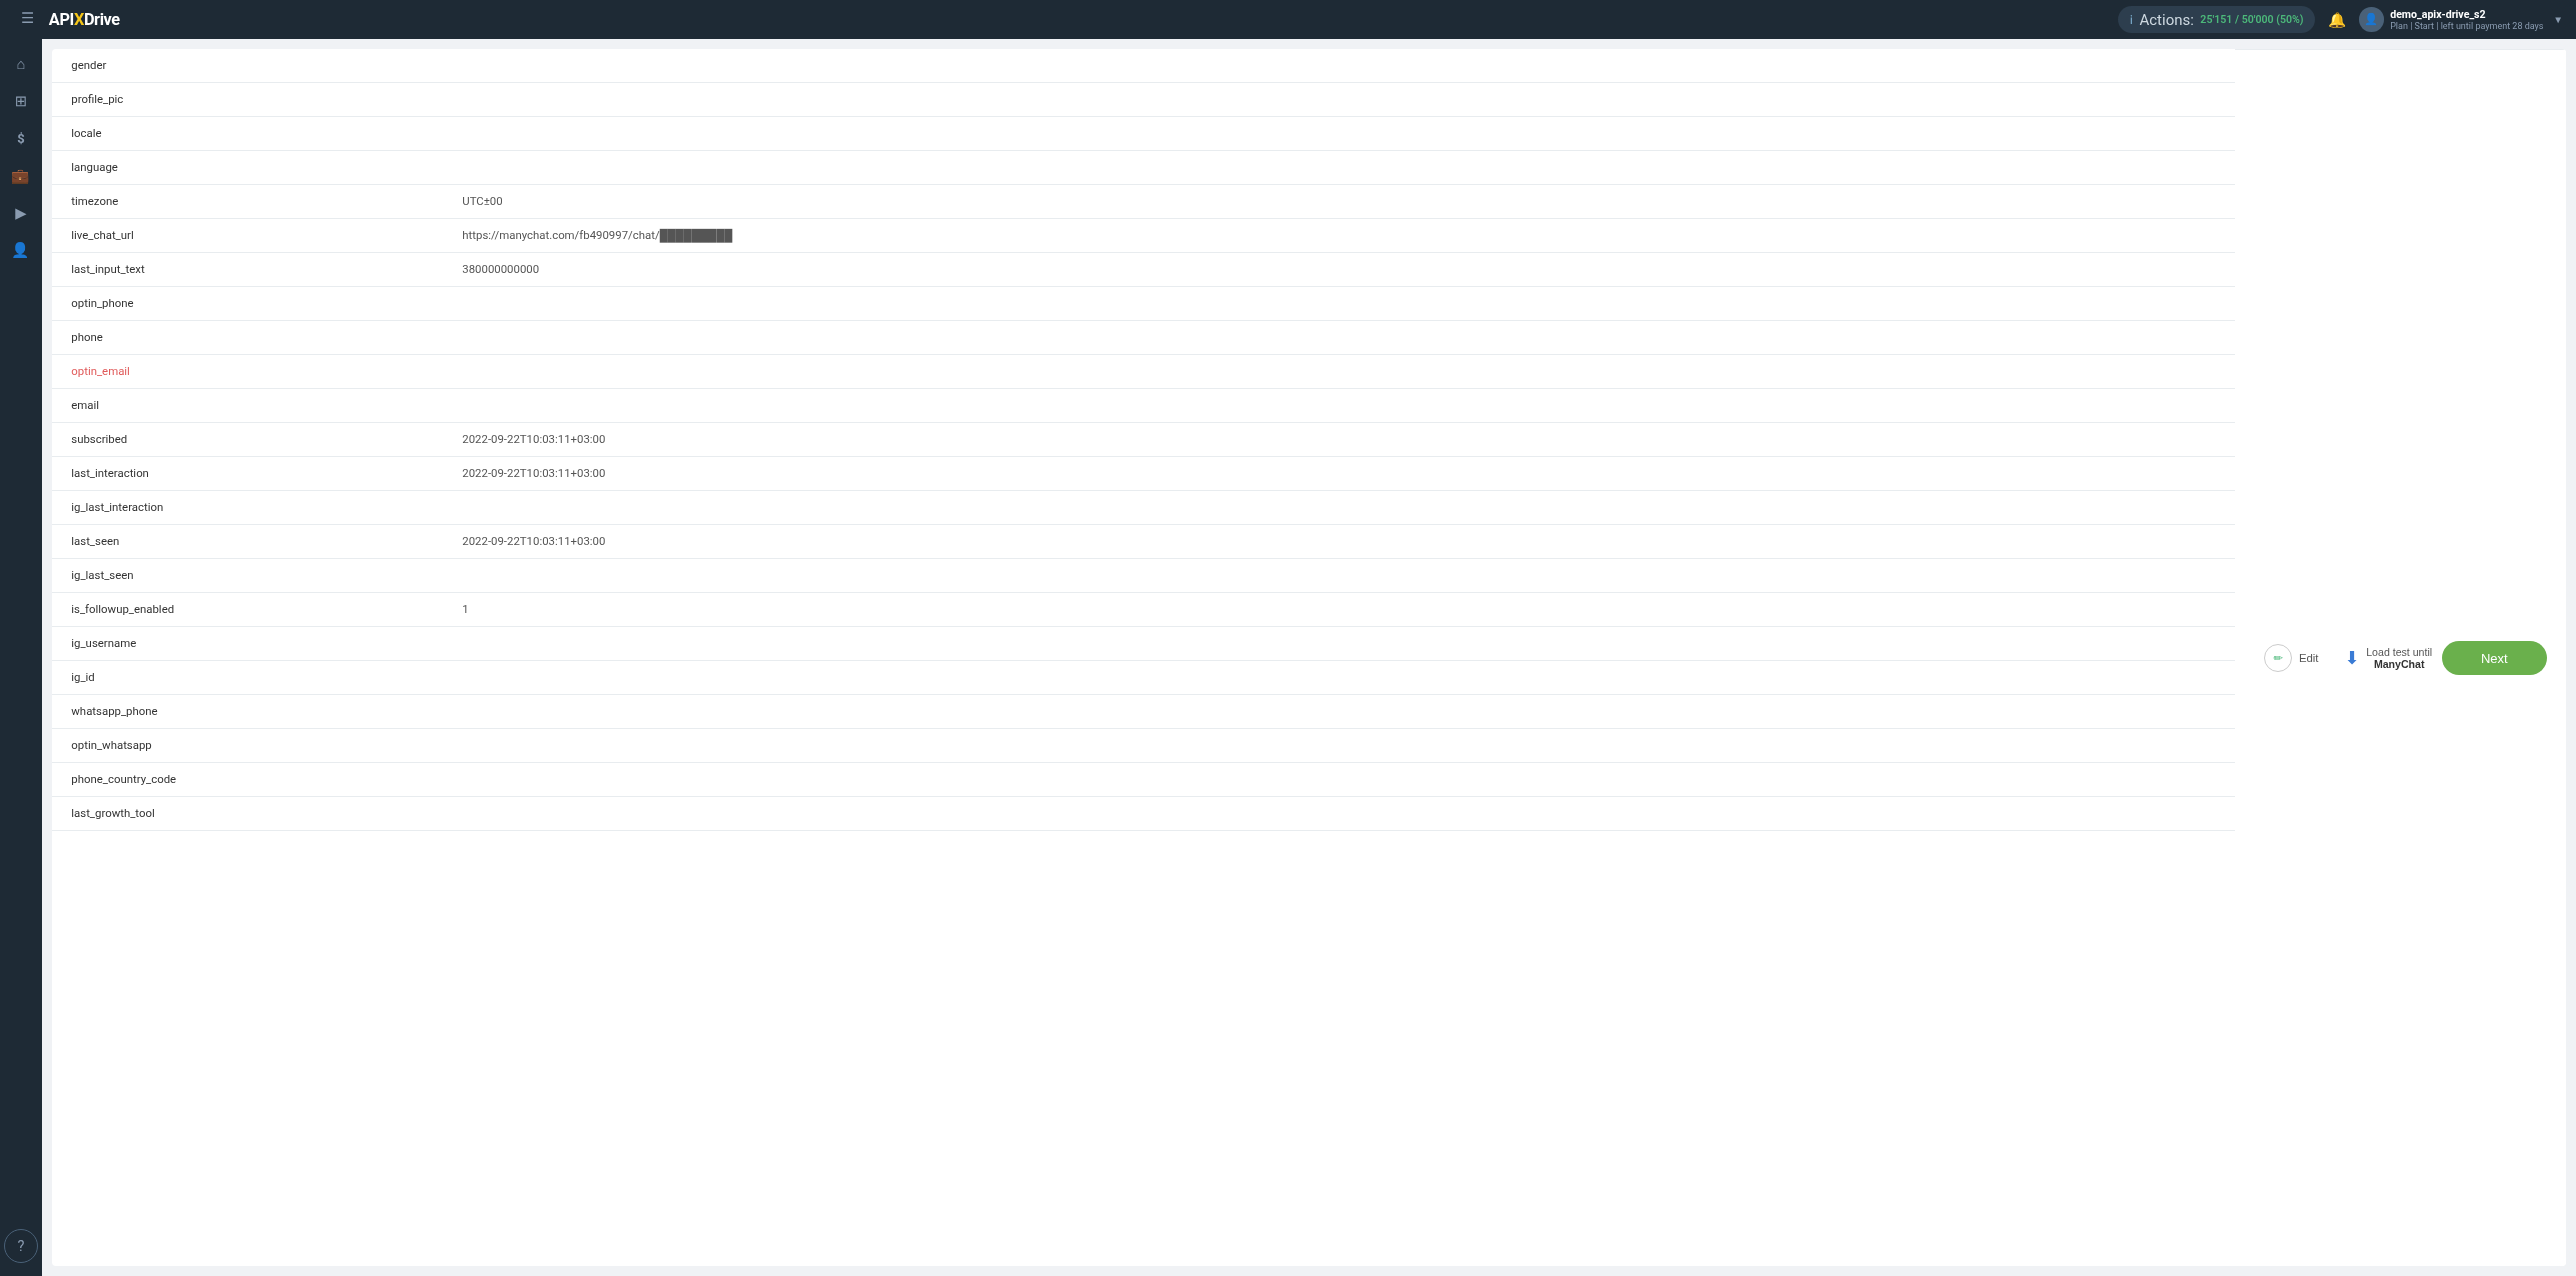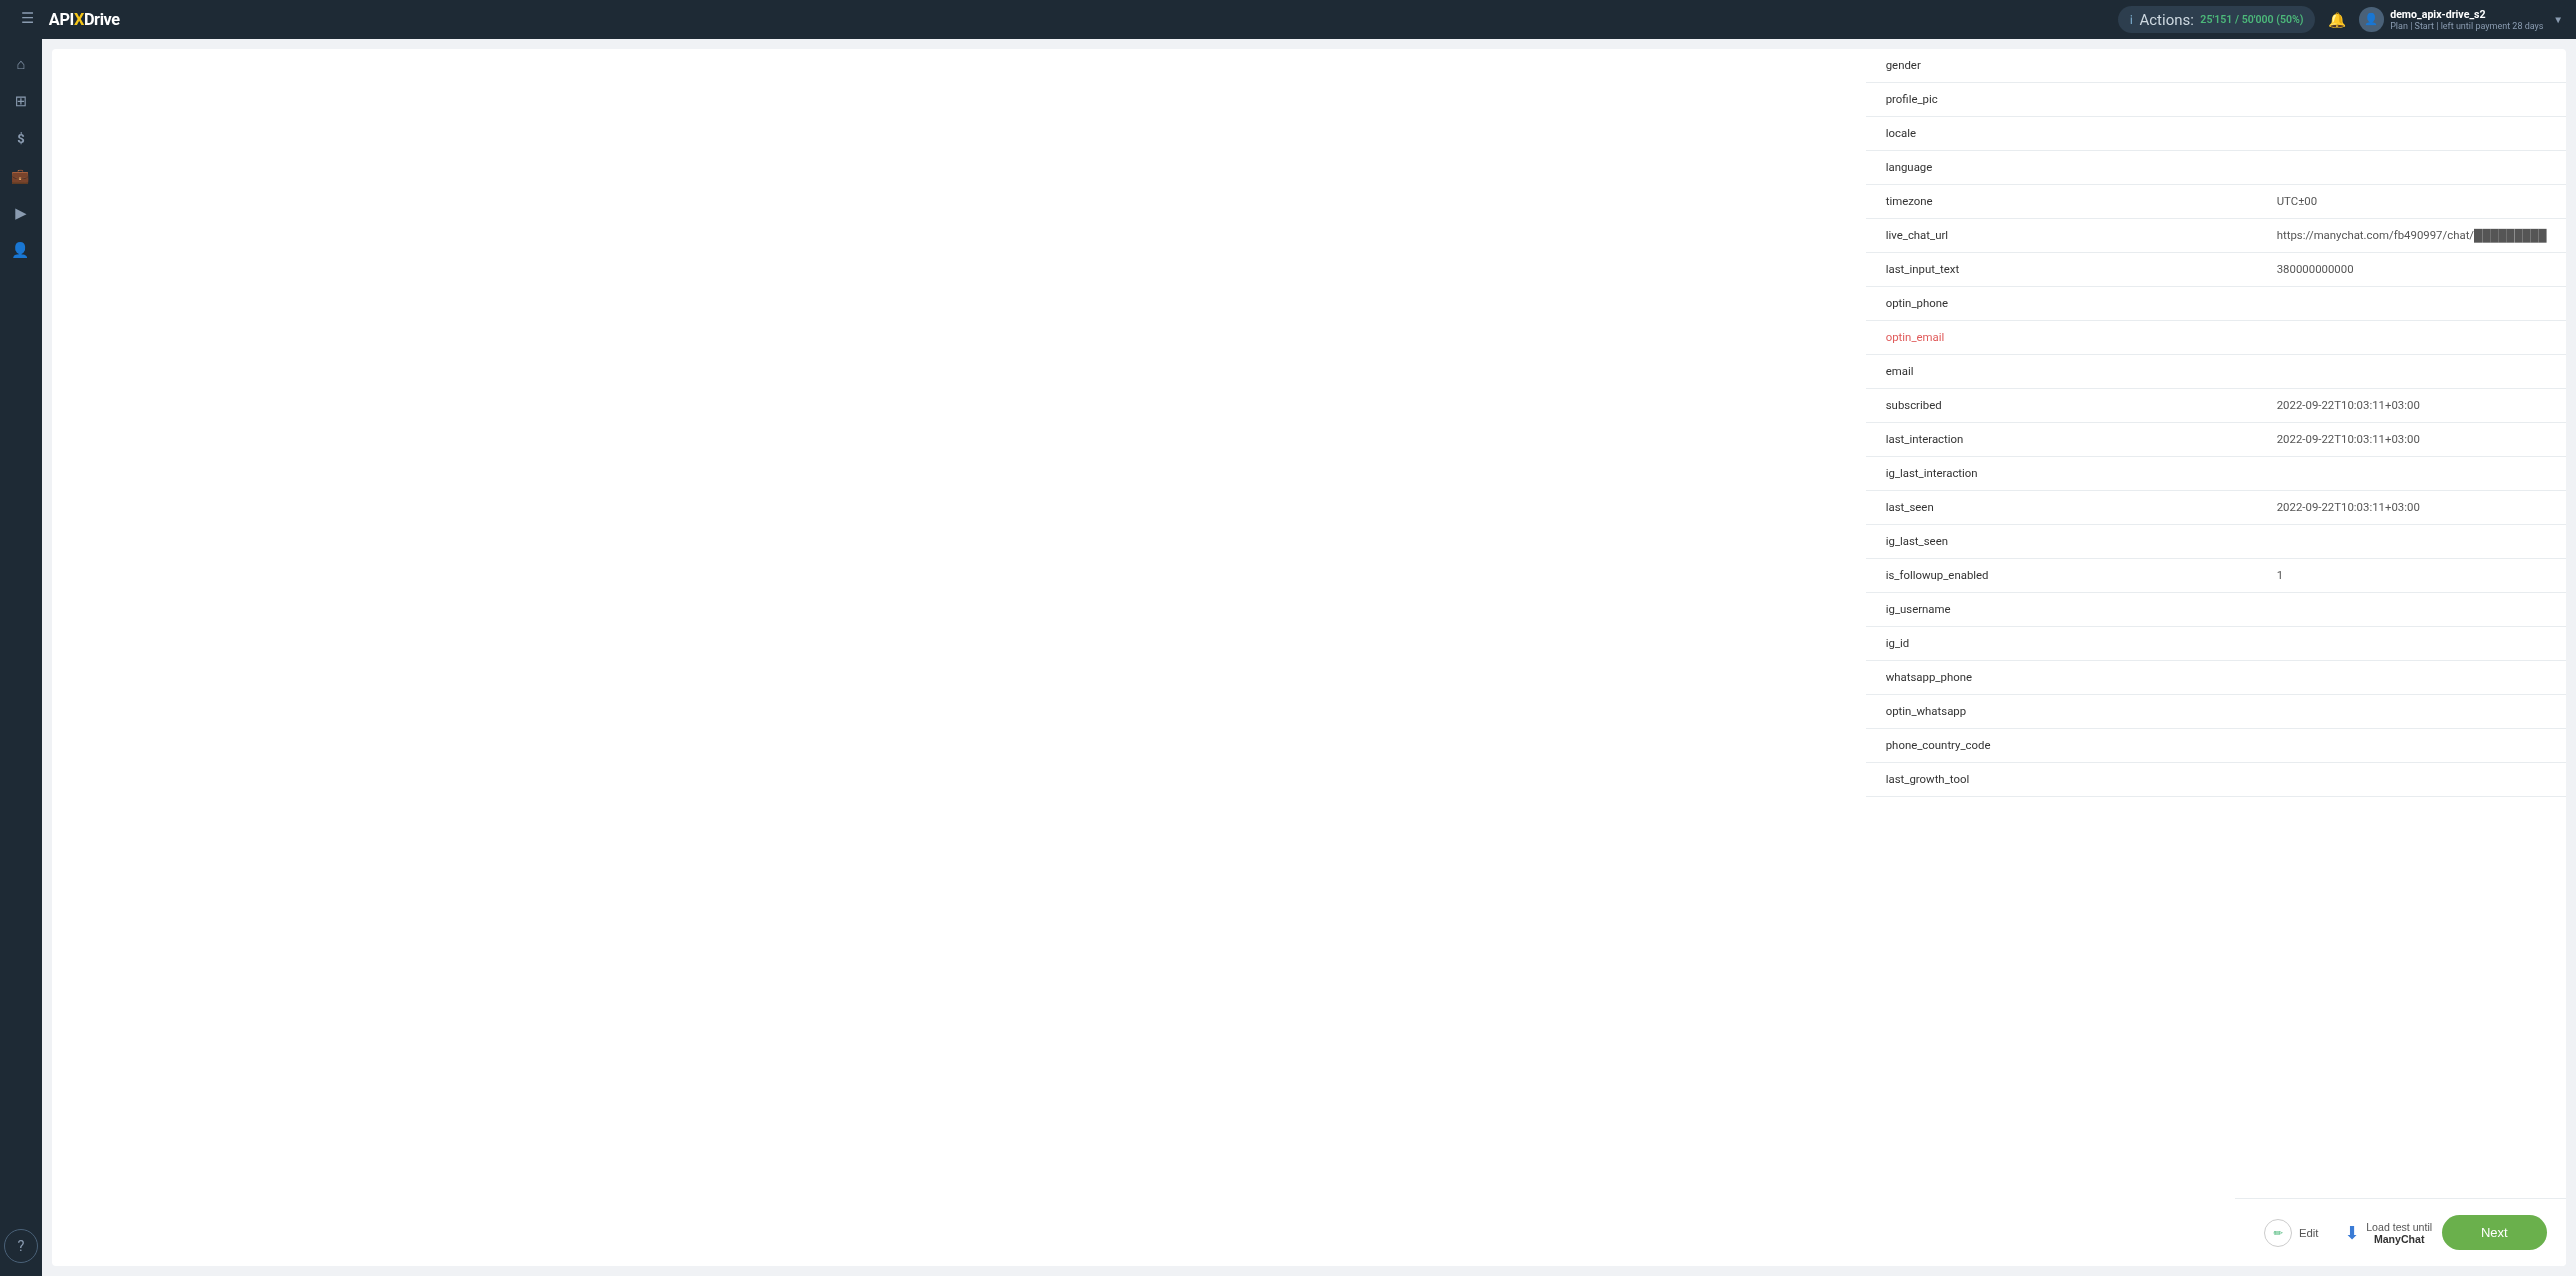--- a/index.html
+++ b/index.html
@@ -125,22 +125,21 @@
       flex-direction: column;
     }
 
     .panel {
       background: white;
       margin: 9.8px;
       border-radius: 4px;
       overflow: hidden;
       flex: 1;
       display: flex;
-      flex-direction: column;
-      align-items: flex-end;
+      flex-direction: row;
     }
 
     
     .data-table {
       flex: 1;
       overflow-y: auto;
     }
 
     .table-row {
       display: flex;
@@ -302,20 +301,24 @@
           </div>
           <div class="table-row">
             <div class="table-cell-key">last_input_text</div>
             <div class="table-cell-value">380000000000</div>
           </div>
           <div class="table-row">
             <div class="table-cell-key">optin_phone</div>
             <div class="table-cell-value"></div>
           </div>
           <div class="table-row">
+            <div class="table-cell-key">phone</div>
+            <div class="table-cell-value"></div>
+          </div>
+          <div class="table-row">
             <div class="table-cell-key highlighted">optin_email</div>
             <div class="table-cell-value"></div>
           </div>
           <div class="table-row">
             <div class="table-cell-key">email</div>
             <div class="table-cell-value"></div>
           </div>
           <div class="table-row">
             <div class="table-cell-key">subscribed</div>
             <div class="table-cell-value">2022-09-22T10:03:11+03:00</div>

